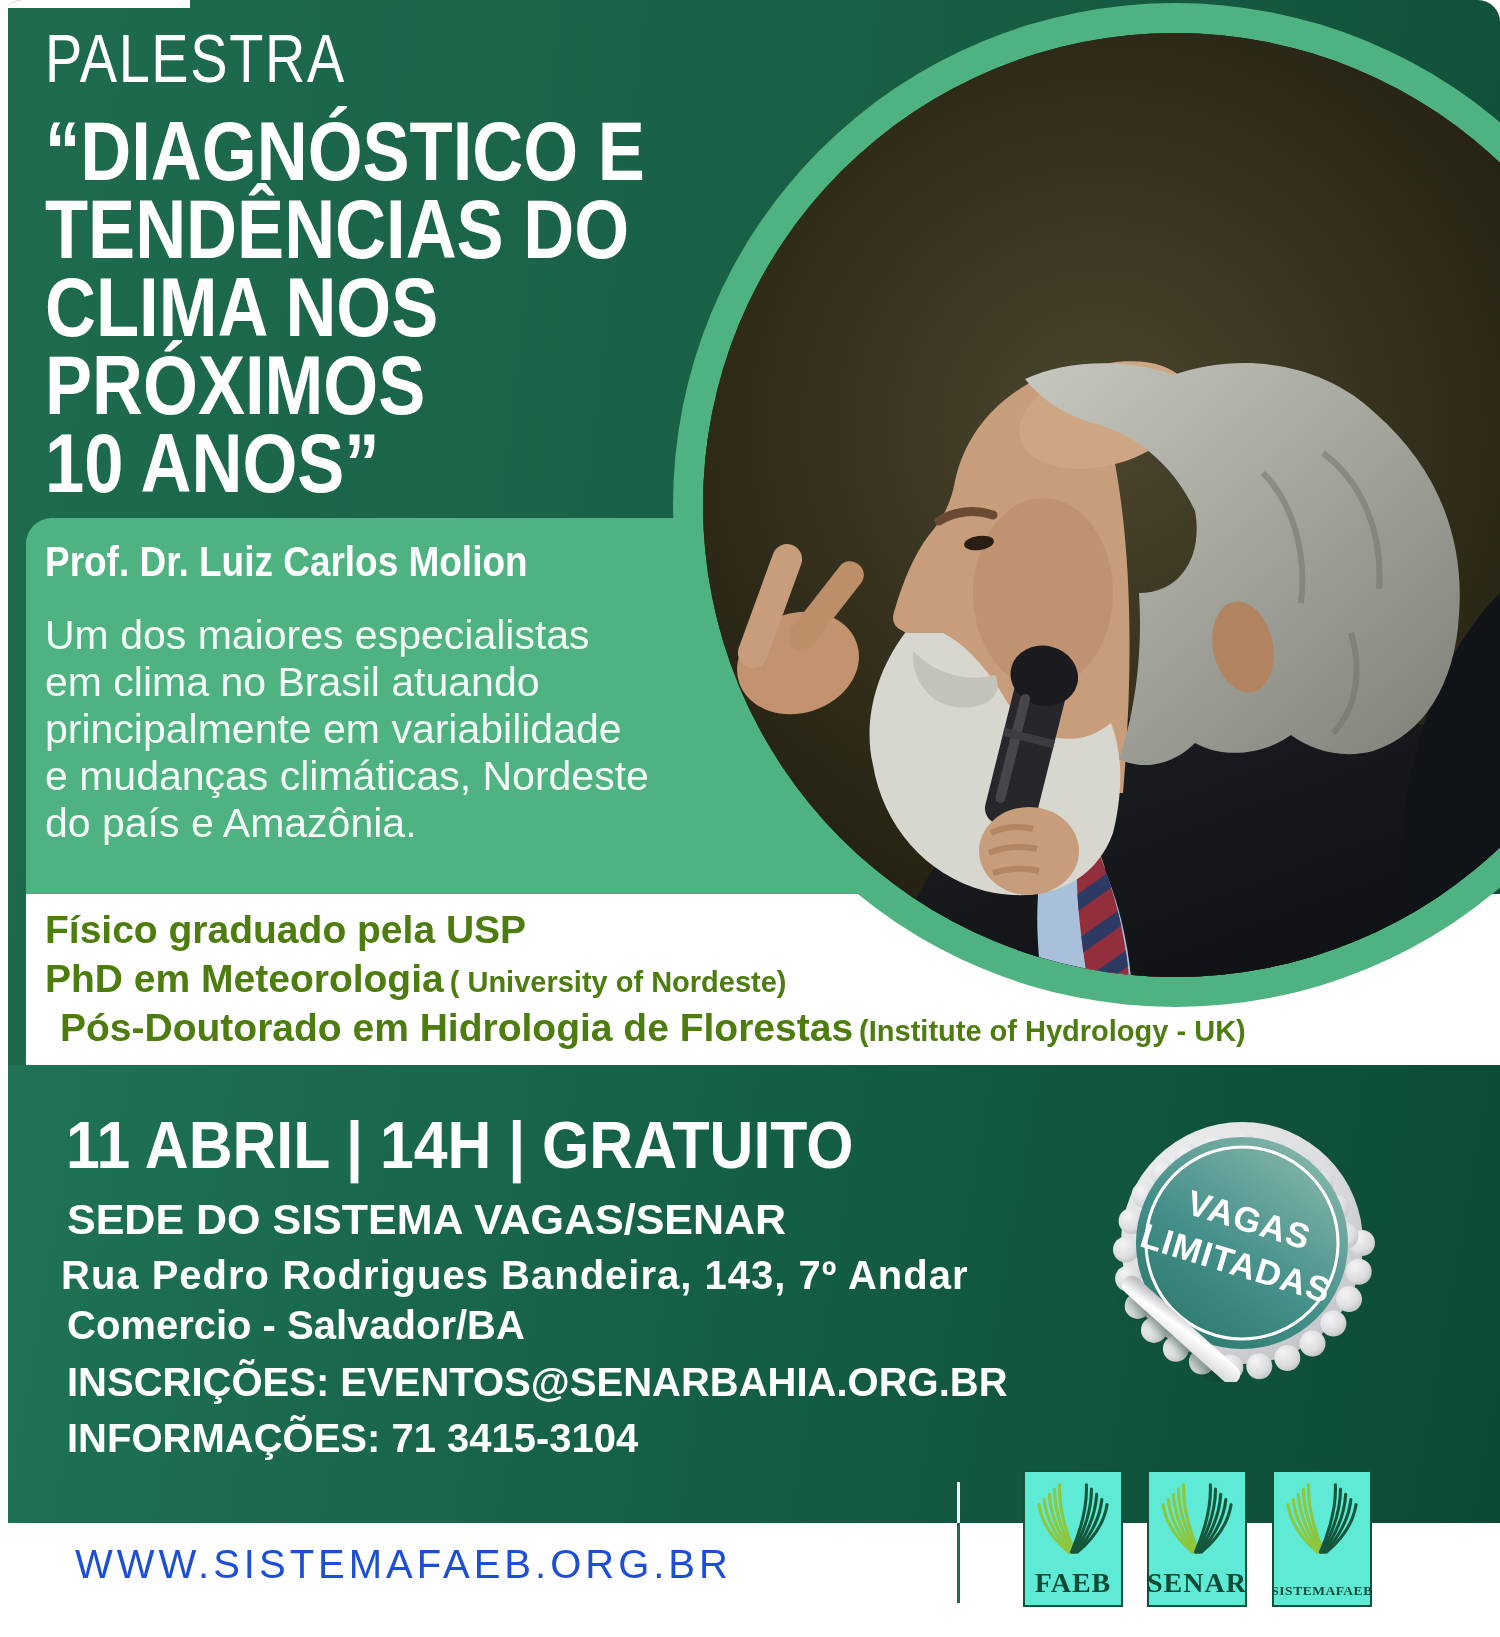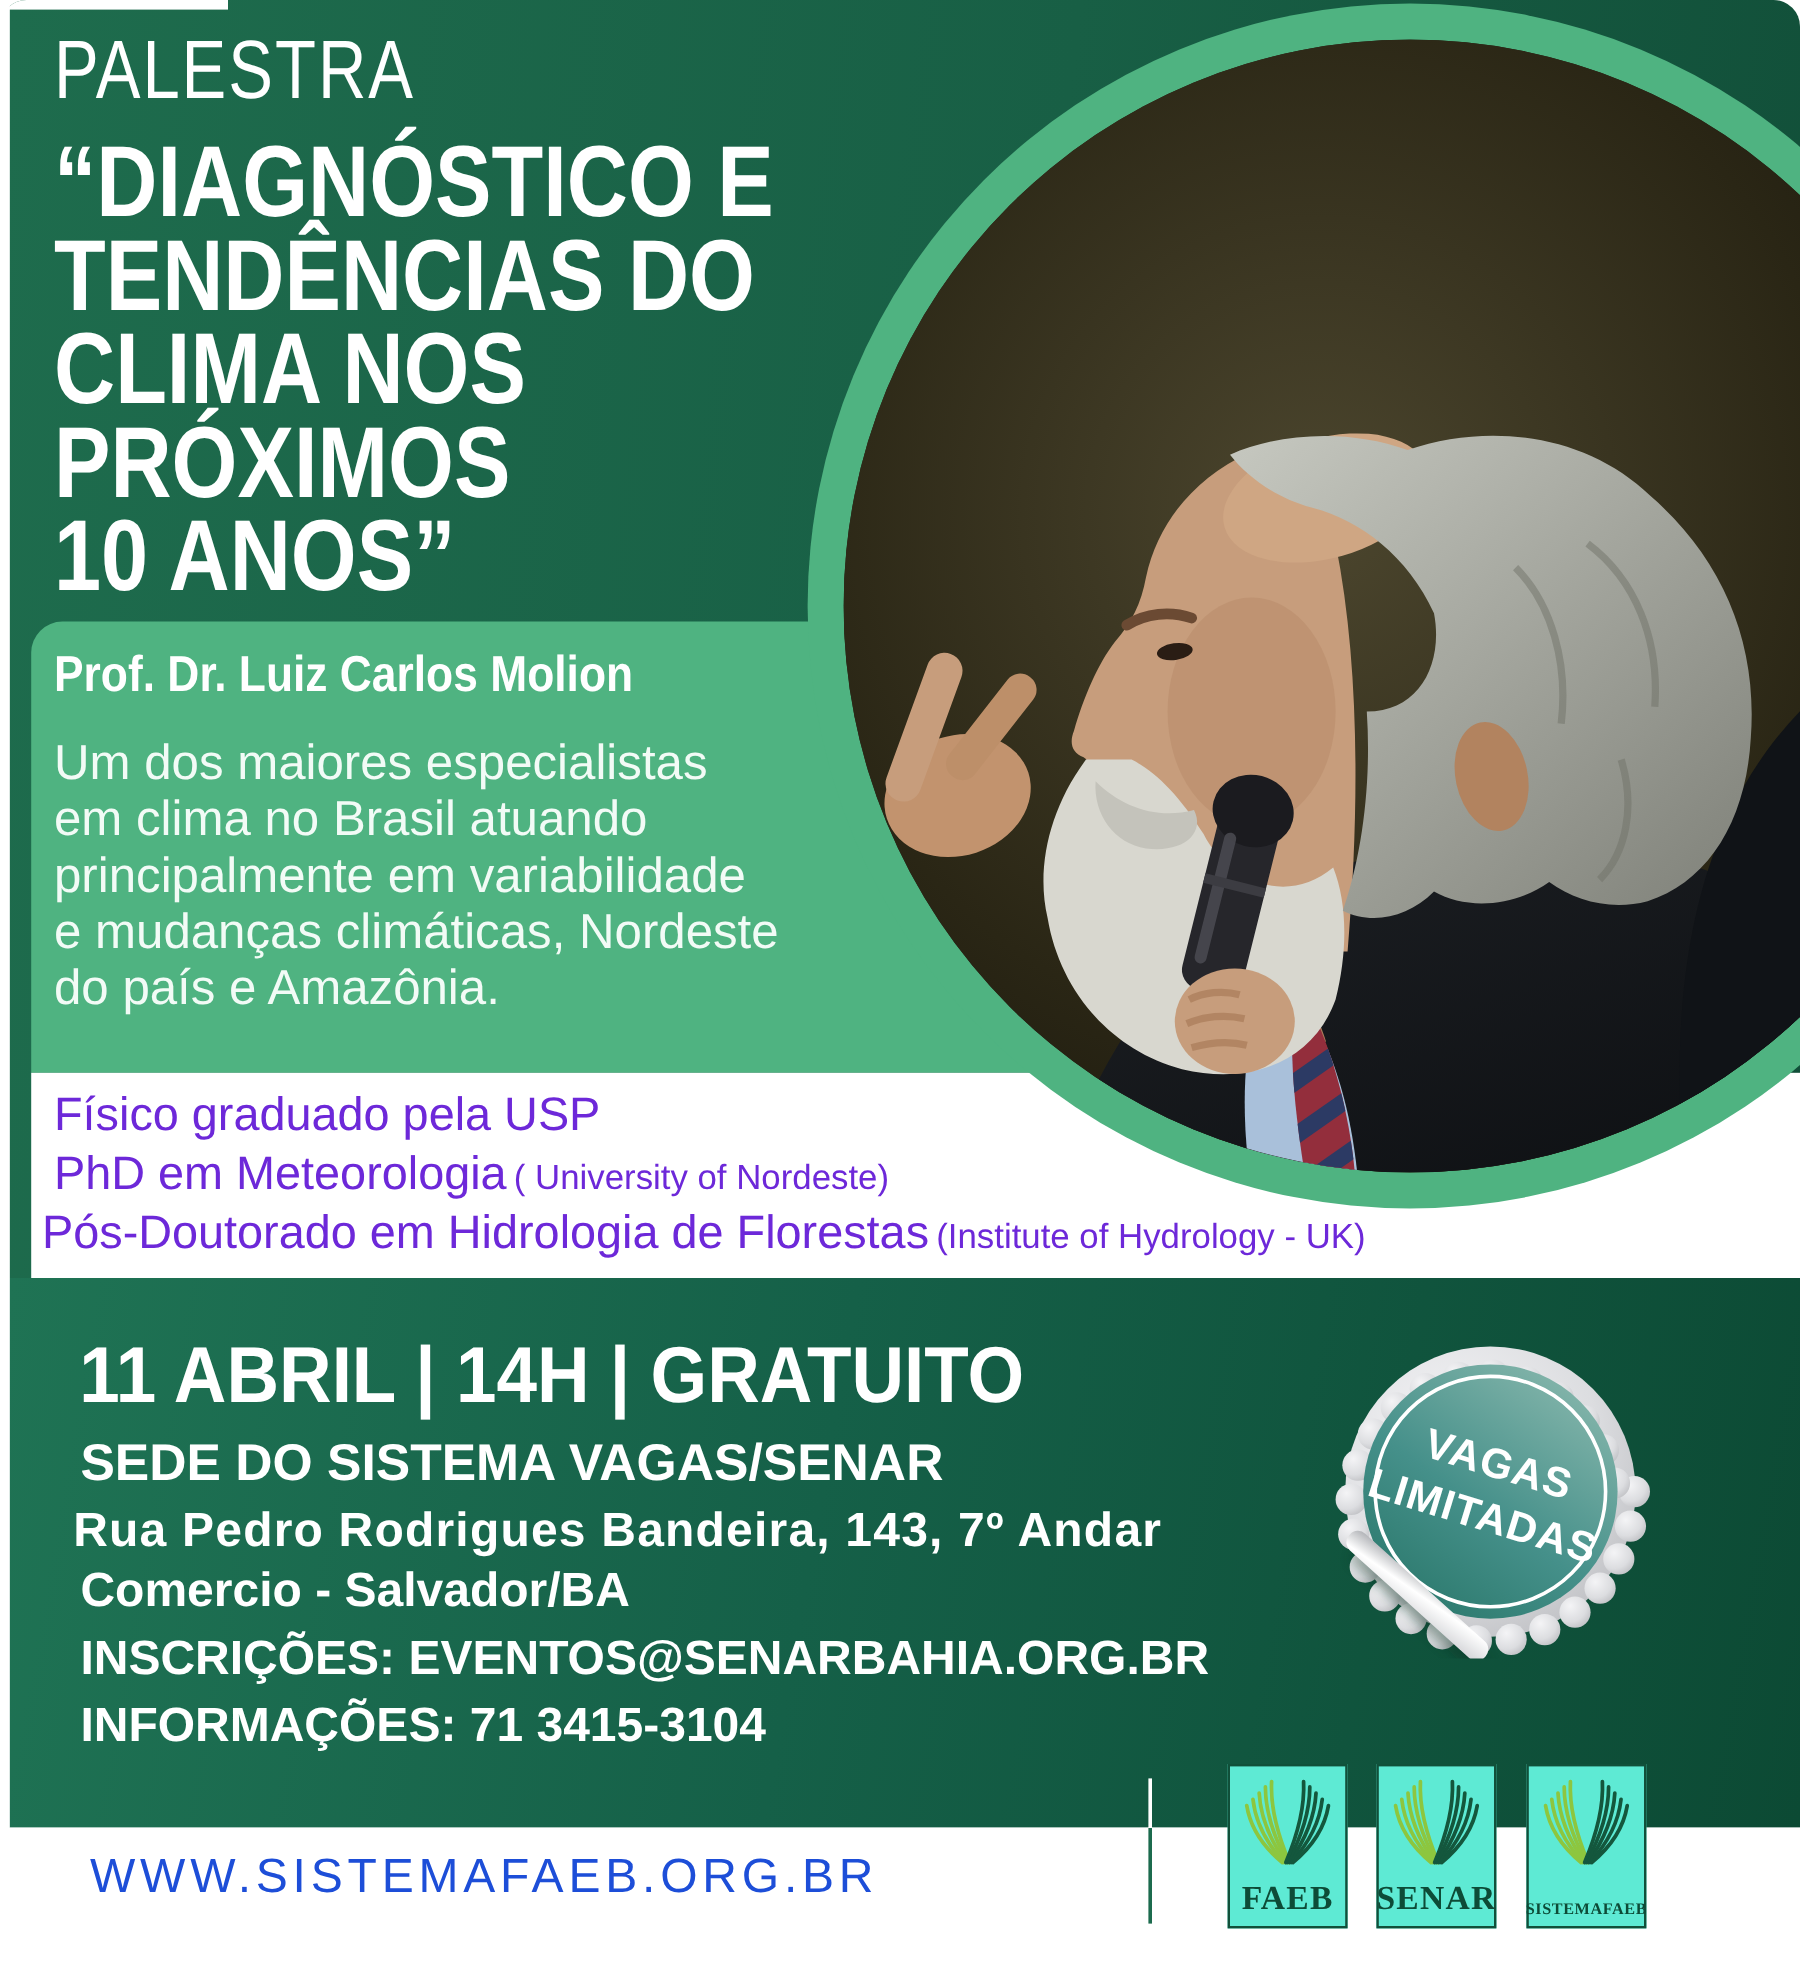--- a/index.html
+++ b/index.html
@@ -26,21 +26,21 @@
 
   
   .kicker{left:45px;top:24px;color:#ffffff;font-size:69px;font-weight:300;line-height:1;
      transform:scaleX(.81);transform-origin:0 0;letter-spacing:2px;white-space:nowrap;}
   .title{left:45px;top:112px;color:#ffffff;font-weight:bold;font-size:84px;line-height:78px;
      transform:scaleX(.84);transform-origin:0 0;white-space:nowrap;}
   .speaker-name{left:45px;top:541px;color:#ffffff;font-weight:bold;font-size:42px;line-height:1;
      transform:scaleX(.88);transform-origin:0 0;white-space:nowrap;}
   .bio{left:45px;top:612px;color:#f2fbf6;font-weight:300;font-size:41px;line-height:47px;
      white-space:nowrap;}
-  .cred-line{color:#6d28d9;font-weight:400;white-space:nowrap;}
+  .cred-line{color:#4d7c0f;font-weight:700;white-space:nowrap;}
   .cred-line .main{font-size:39px;}
   .cred-line .note{font-size:29px;margin-left:6px;}
   .ev{color:#ffffff;font-weight:bold;white-space:nowrap;line-height:1;}
   .ev-headline{left:66px;top:1112px;font-size:66px;transform:scaleX(.92);transform-origin:0 0;}
   .ev-venue{left:67px;top:1198px;font-size:43px;}
   .ev-address{left:61px;top:1255px;font-size:40px;letter-spacing:1px;}
   .ev-city{left:67px;top:1305px;font-size:40px;}
   .ev-inscr{left:67px;top:1362px;font-size:40px;}
   .ev-info{left:67px;top:1418px;font-size:40px;}
   .site-url{left:75px;top:1544px;color:#1d4ed8;font-weight:300;font-size:40px;line-height:1;
@@ -174,21 +174,21 @@
     <div>e mudanças climáticas, Nordeste</div>
     <div>do país e Amazônia.</div>
   </div>
 
   <div class="abs cred-line" style="left:45px;top:908px;">
     <span class="main">Físico graduado pela USP</span><span class="note"></span>
   </div>
   <div class="abs cred-line" style="left:45px;top:957px;">
     <span class="main">PhD em Meteorologia</span><span class="note">( University of Nordeste)</span>
   </div>
-  <div class="abs cred-line" style="left:35px;top:1006px;text-align:right;">
+  <div class="abs cred-line" style="left:60px;top:1006px;text-align:right;">
     <span class="main">Pós-Doutorado em Hidrologia de Florestas</span><span class="note">(Institute of Hydrology - UK)</span>
   </div>
 
   <div class="abs ev ev-headline">11 ABRIL | 14H | GRATUITO</div>
   <div class="abs ev ev-venue">SEDE DO SISTEMA VAGAS/SENAR</div>
   <div class="abs ev ev-address">Rua Pedro Rodrigues Bandeira, 143, 7º Andar</div>
   <div class="abs ev ev-city">Comercio - Salvador/BA</div>
   <div class="abs ev ev-inscr">INSCRIÇÕES: EVENTOS@SENARBAHIA.ORG.BR</div>
   <div class="abs ev ev-info">INFORMAÇÕES: 71 3415-3104</div>
 

